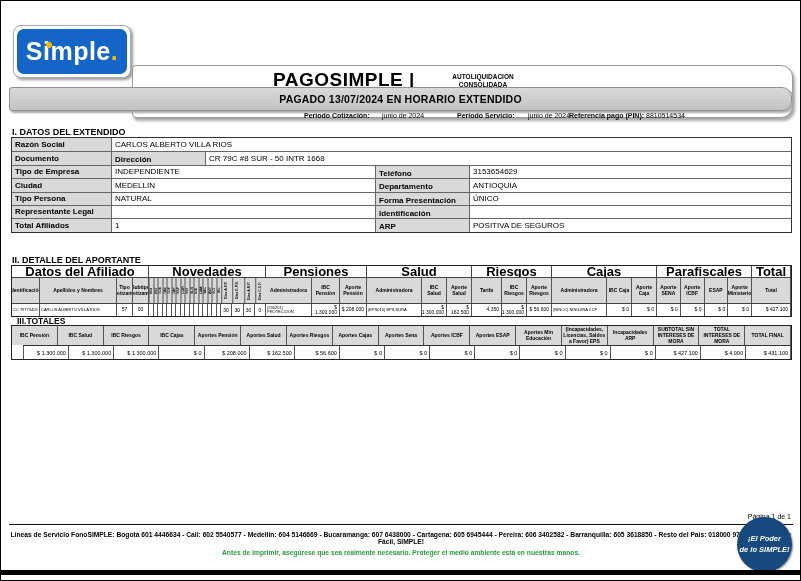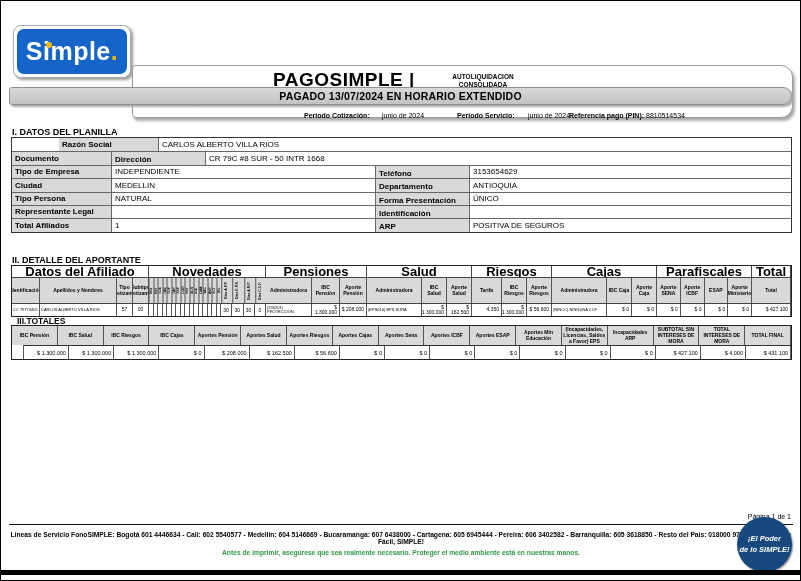--- a/index.html
+++ b/index.html
@@ -13,29 +13,29 @@
   .logo-period { color:var(--logo-yellow); }
   .i-dot { position:absolute; width:6px; height:6px; border-radius:50%; background:var(--logo-yellow); left:29px; top:13px; }
 
   .header-card { position:absolute; left:131px; top:24px; width:661px; height:53px; background:#fff; border:1px solid #999; border-radius:4px 12px 12px 4px; box-shadow:2px 3px 3px #aaa;margin-top:40px; }
   .title-band { position:absolute; left:0; top:0; right:0; height:27px; border-bottom:1px solid #b5b5b5; border-radius:4px 12px 0 0; }
   .main-title { position:absolute; left:140px; top:3px; font-size:19px; font-weight:bold; letter-spacing:.5px; }
   .subtitle { position:absolute; left:300px; top:7px; width:100px; font-size:6.5px; font-weight:bold; text-align:center; line-height:1.2; }
   .fl { position:absolute; font-size:7px; font-weight:bold; white-space:nowrap; }
   .fv { position:absolute; font-size:7px; white-space:nowrap; }
 
-  .status-bar { position:absolute; left:8px; top:86px; width:783px; height:18px; background:linear-gradient(#d9d9d9,#c3c3c3); border:1px solid #8f8f8f; border-radius:3px 10px 10px 3px; box-shadow:2px 2px 2px #aaa; display:flex; align-items:center; justify-content:center; font-weight:bold; font-size:10.5px; letter-spacing:.2px; }
+  .status-bar { position:absolute; left:8px; top:86px; width:783px; height:24px; background:linear-gradient(#d9d9d9,#c3c3c3); border:1px solid #8f8f8f; border-radius:3px 10px 10px 3px; box-shadow:2px 2px 2px #aaa; display:flex; align-items:center; justify-content:center; font-weight:bold; font-size:10.5px; letter-spacing:.2px; }
 
   
   .sec-title { position:absolute; font-size:9px; font-weight:bold; white-space:nowrap; }
 
   
   .t1 { position:absolute; left:10px; top:136px; width:781px; border:1.2px solid #333; font-size:8px; }
   .t1-row { display:flex; height:13.4px; border-top:.8px solid #666; overflow:hidden; }
-  .t1-row:first-child { border-top:none;margin-left:47px; }
+  .t1-row:first-child { border-top:none; }
   .t1 .l  { width:100px; background:var(--cell-gray); font-weight:bold; border-right:.8px solid #666; padding:1.5px 3px; }
   .t1 .v  { width:264px; border-right:.8px solid #666; padding:1.5px 3px; }
   .t1 .vf { flex:1; padding:1.5px 3px; }
   .t1 .l2 { width:94px; background:var(--cell-gray); font-weight:bold; border-right:.8px solid #666; padding:3px 3px; }
   .t1 .v2 { flex:1; padding:1.5px 3px; }
 
   
   .t2 { position:absolute; left:10px; top:264px; width:781px; border:1.5px solid #222; font-size:5px; }
   .t2-groups { display:flex; height:11px; font-size:13px; font-weight:bold; }
   .t2-groups > span { border-right:.8px solid #444; display:flex; align-items:center; justify-content:center; overflow:hidden; }
@@ -107,21 +107,21 @@
     <span class="fl" style="left:324px;top:46px">Periodo Servicio:</span>
     <span class="fv" style="left:395px;top:46px">junio de 2024</span>
     <span class="fl" style="left:436px;top:46px">Referencia pago (PIN):</span>
     <span class="fv" style="left:513px;top:46px">8810514534</span>
   </div>
 
   <div class="status-bar">
     <span>PAGADO 13/07/2024 EN HORARIO EXTENDIDO</span>
   </div>
 
-  <span class="sec-title" style="left:11px;top:126px">I. DATOS DEL PLANILLA</span>
+  <span class="sec-title" style="left:11px;top:126px">I. DATOS DEL EXTENDIDO</span>
   <div class="t1">
     <div class="t1-row">
       <span class="l">Razón Social</span>
       <span class="vf">CARLOS ALBERTO VILLA RIOS</span>
     </div>
     <div class="t1-row">
       <span class="l">Documento</span>
       <span class="l2">Dirección</span>
       <span class="v2">CR 79C #8 SUR - 50 INTR 1668</span>
     </div>

